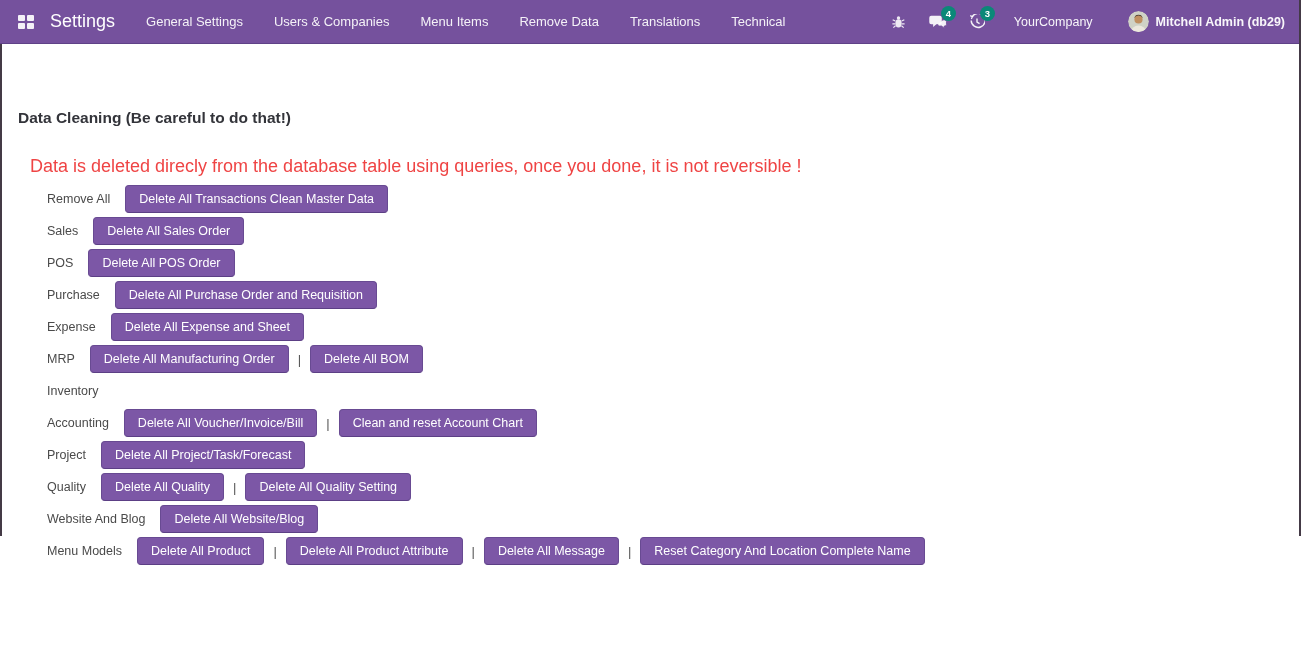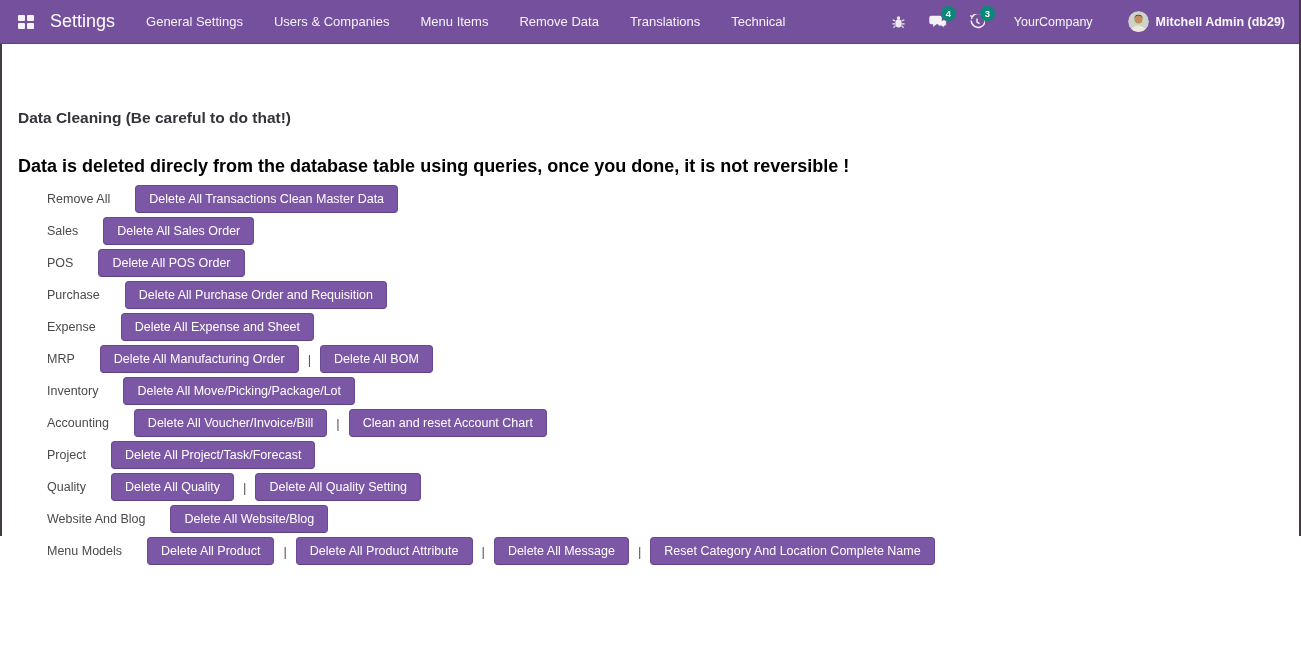--- a/index.html
+++ b/index.html
@@ -40,24 +40,24 @@
   }
   .company { font-size:12.5px; color:rgba(255,255,255,.95); margin-left:26px; cursor:pointer; }
   .user { display:flex; align-items:center; margin-left:35px; cursor:pointer;font-weight:bold; }
   .avatar { width:21px; height:21px; border-radius:50%; overflow:hidden; display:block; }
   .user-name { font-size:12.5px; color:rgba(255,255,255,.95); margin-left:7px; }
 
   
   .below { flex:1; display:flex; flex-direction:column; border-left:2px solid #443a46; min-height:0; }
   .content { background:#fff; padding:0 8px 20px 16px; }
   h3.page-title { font-size:15.5px; font-weight:bold; color:#33343a; margin:64px 0 0 0; line-height:19px; }
-  h2.warning { font-size:18px; font-weight:bold; color:#000000; margin:29px 0 0 0; line-height:21px; }
+  h2.warning { font-size:18px; font-weight:normal; color:#ef4444; margin:29px 0 0 12px; line-height:21px; }
   .rows { margin-top:8px; }
   .row { display:flex; align-items:center; margin:0 0 4px 29px; min-height:28px; }
-  .row-label { font-size:12.5px; color:#4a4a4a; margin-right:25px; white-space:nowrap; }
+  .row-label { font-size:12.5px; color:#4a4a4a; margin-right:15px; white-space:nowrap; }
   .del-btn {
     background:#7c57a6;
     border:1px solid #684a92; border-bottom-color:#5c3f85;
     border-radius:4px;
     color:#fff; font-size:12.5px; font-family:"Liberation Sans", sans-serif;
     padding:6px 13px; line-height:14px; cursor:pointer; white-space:nowrap;
   }
   .sep { margin:0 9px; color:#555; font-size:13px; }
 
   .footer-area { flex:1; background:#f7f8f9; }
@@ -152,21 +152,20 @@
             <button class="del-btn">Delete All Expense and Sheet</button>
           </div>
           <div class="row">
             <span class="row-label">MRP</span>
             <button class="del-btn">Delete All Manufacturing Order</button>
             <span class="sep">|</span>
             <button class="del-btn">Delete All BOM</button>
           </div>
           <div class="row">
             <span class="row-label">Inventory</span>
-            <button class="del-btn">Delete All Move/Picking/Package/Lot</button>
           </div>
           <div class="row">
             <span class="row-label">Accounting</span>
             <button class="del-btn">Delete All Voucher/Invoice/Bill</button>
             <span class="sep">|</span>
             <button class="del-btn">Clean and reset Account Chart</button>
           </div>
           <div class="row">
             <span class="row-label">Project</span>
             <button class="del-btn">Delete All Project/Task/Forecast</button>

